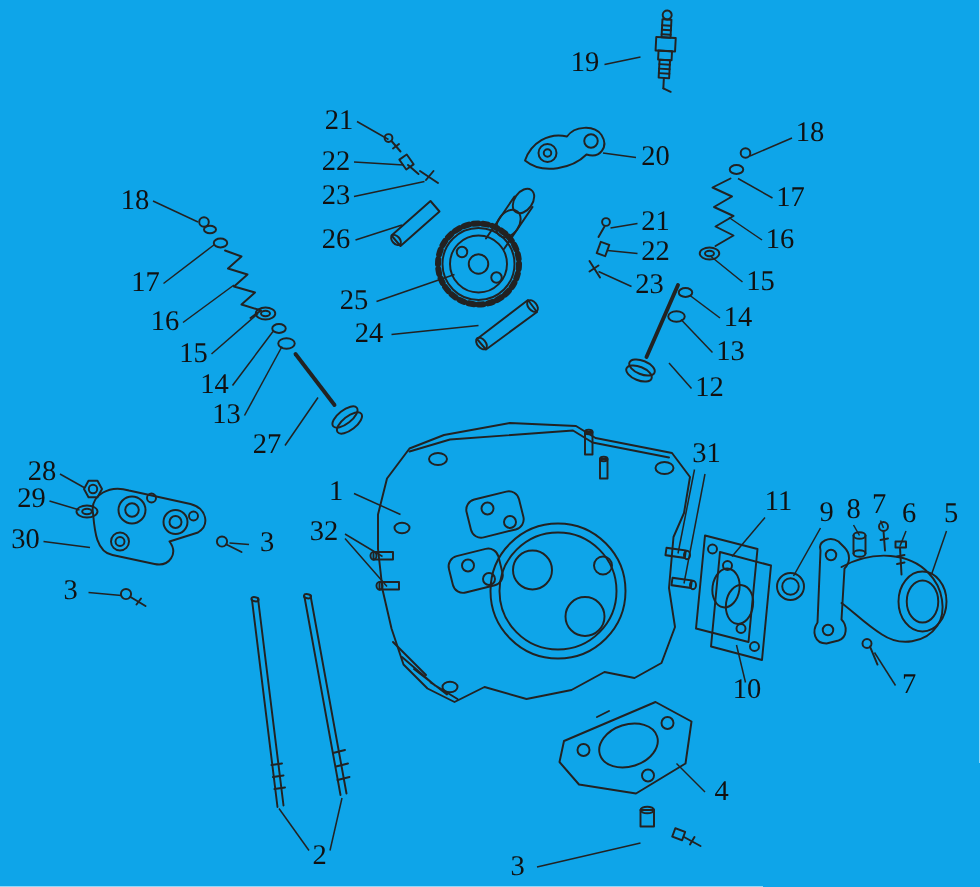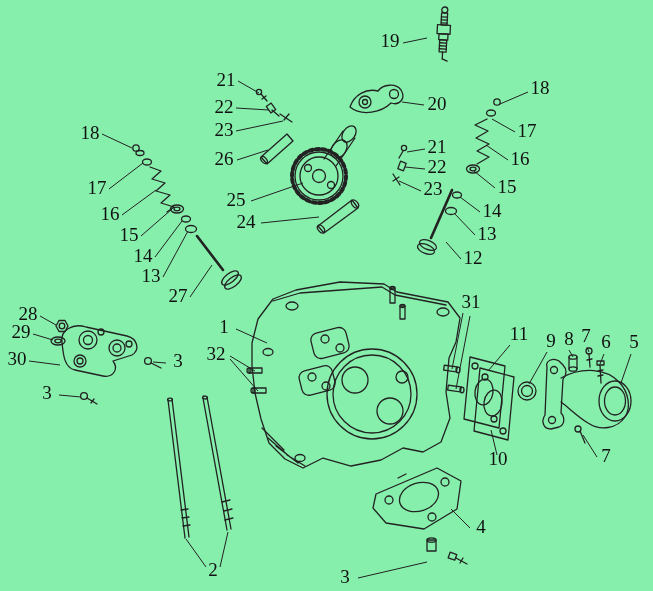--- a/index.html
+++ b/index.html
@@ -7,21 +7,21 @@
   svg{display:block;}
   .part, .part *{stroke:var(--line-color,#222);fill:none;stroke-width:1.3;stroke-linecap:round;stroke-linejoin:round;}
   .sw2{stroke-width:2.6px;}
   .sw4{stroke-width:4px;}
   .leaders line{stroke:var(--line-color,#222);stroke-width:1;}
   .labels text{font-family:"Liberation Serif","DejaVu Serif",serif;font-size:19px;fill:var(--label-color,#111);stroke:none;text-anchor:middle;}
 </style>
 </head>
 <body>
 
-<div class="canvas" style="--line-color: #222222; --label-color: #111111; background: #86efac;">
+<div class="canvas" style="--line-color: #222222; --label-color: #111111; background: #0ea5e9;">
 <svg width="653" height="591" viewBox="0 0 653 591">
 
   <g class="part" transform="translate(445,6) rotate(3)">
     <circle cx="0" cy="4" r="3"></circle>
     <rect x="-3" y="7" width="6" height="12"></rect>
     <line x1="-3" y1="11" x2="3" y2="11"></line>
     <line x1="-3" y1="14" x2="3" y2="14"></line>
     <line x1="-3" y1="17" x2="3" y2="17"></line>
     <rect x="-6.5" y="19" width="13" height="9"></rect>
     <rect x="-4.5" y="28" width="9" height="6"></rect>

